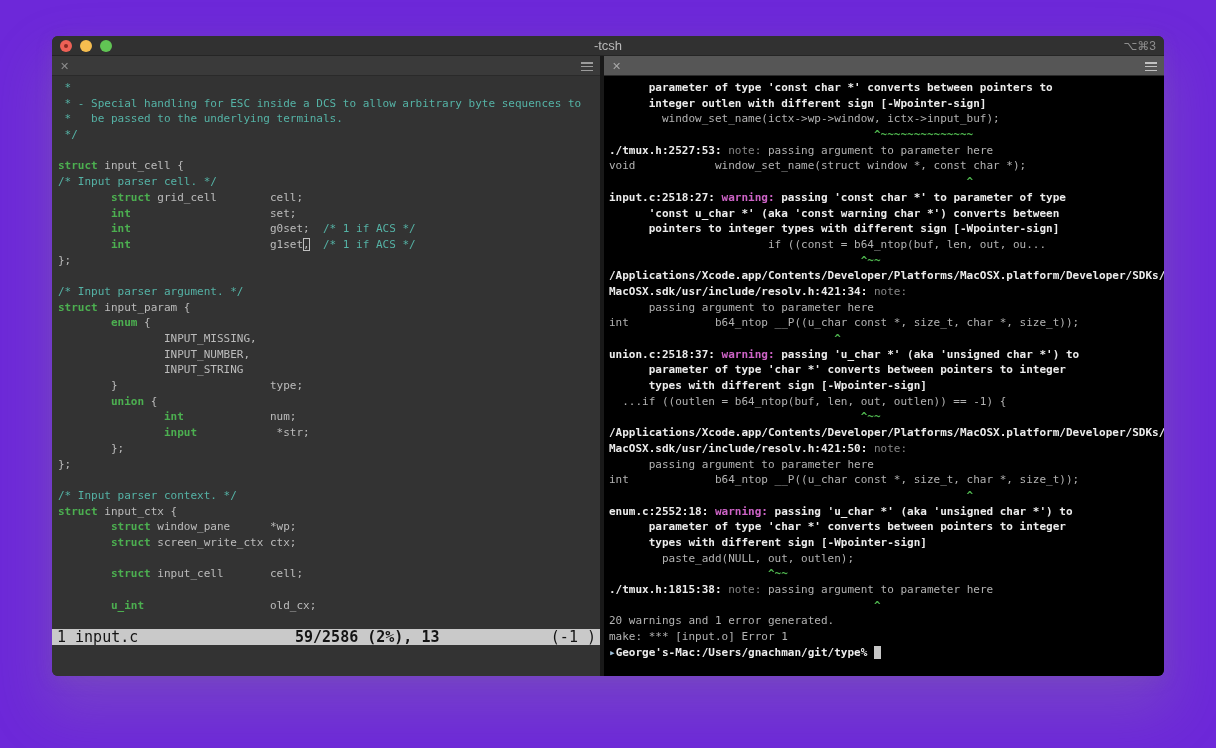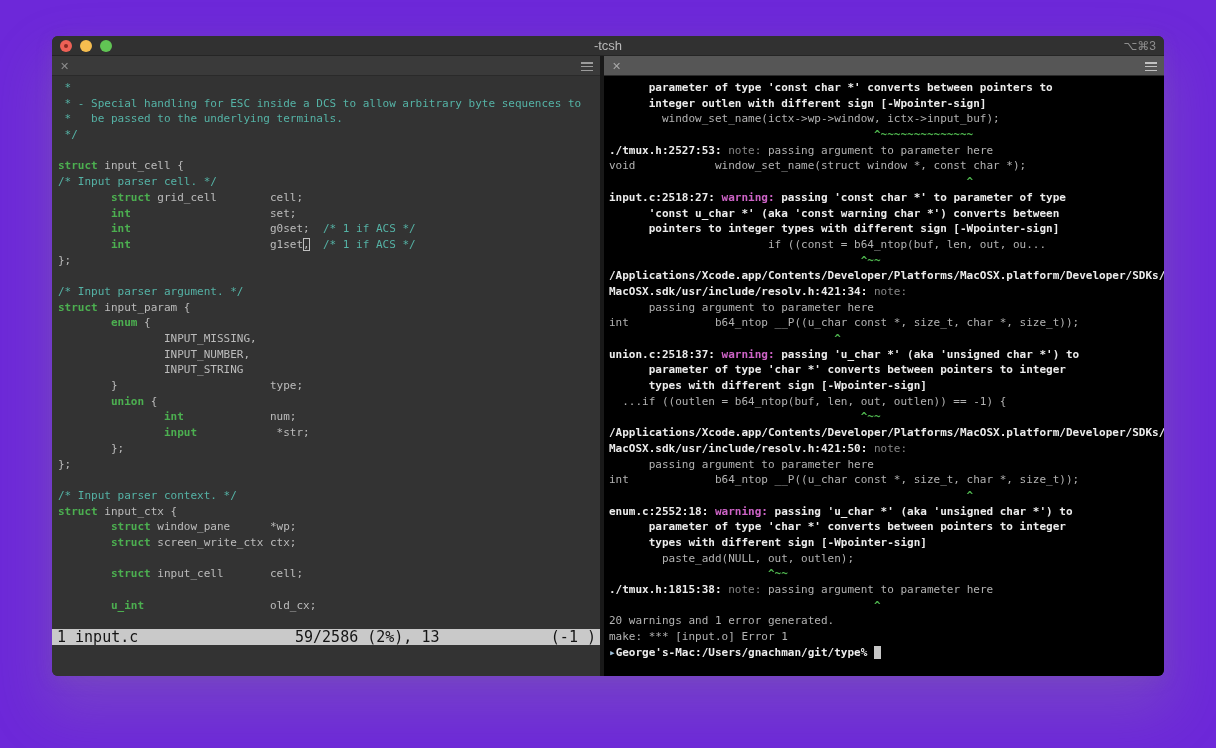--- a/index.html
+++ b/index.html
@@ -62,21 +62,21 @@
   .w { color:#cd63c6; font-weight:bold; }
   .g { color:#4eb44e; font-weight:bold; }
   .m { color:#9fc0da; }
   .cur { background:#c6c6c6; color:#c6c6c6; }
 
   
   .status { position:absolute; left:0; right:0; top:553px; height:16px; background:#c9c9c9;
             font-family:"DejaVu Sans Mono","Liberation Mono",monospace; font-size:15px;
             line-height:16px; color:#141414; }
   .status .sl { position:absolute; left:5px; }
-  .status .sm { position:absolute; left:243px; }
+  .status .sm { position:absolute; left:243px;font-weight:bold; }
   .status .sr { position:absolute; right:4px; }
 </style>
 </head>
 <body>
 
 <div class="page">
   <div class="window">
 
     <div class="titlebar">
       <div class="lights">

